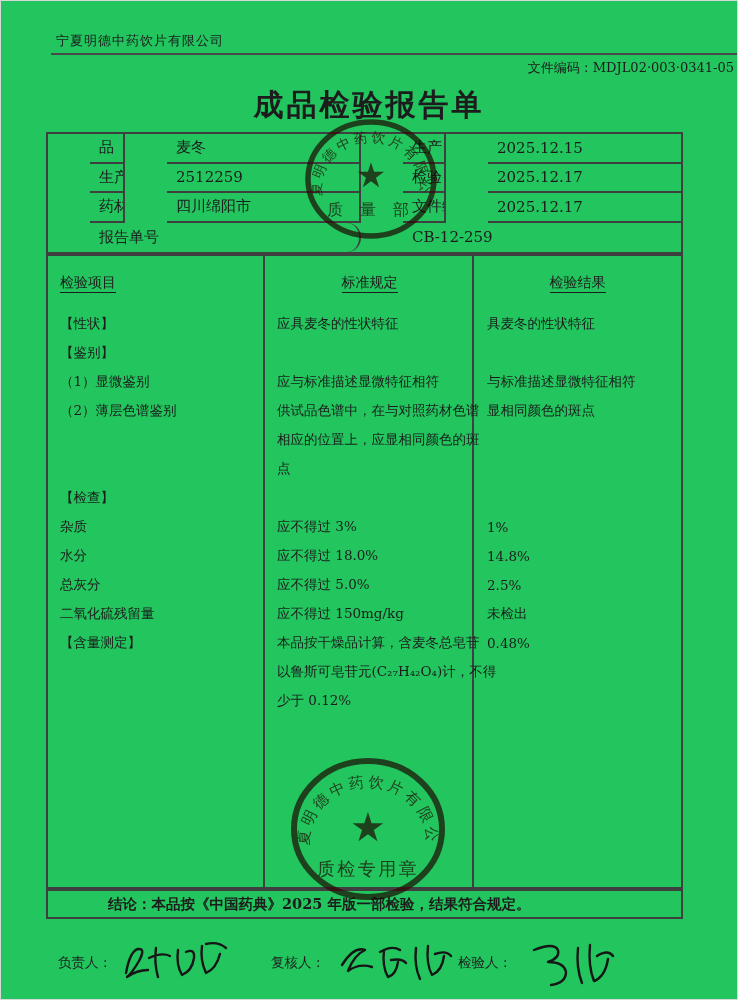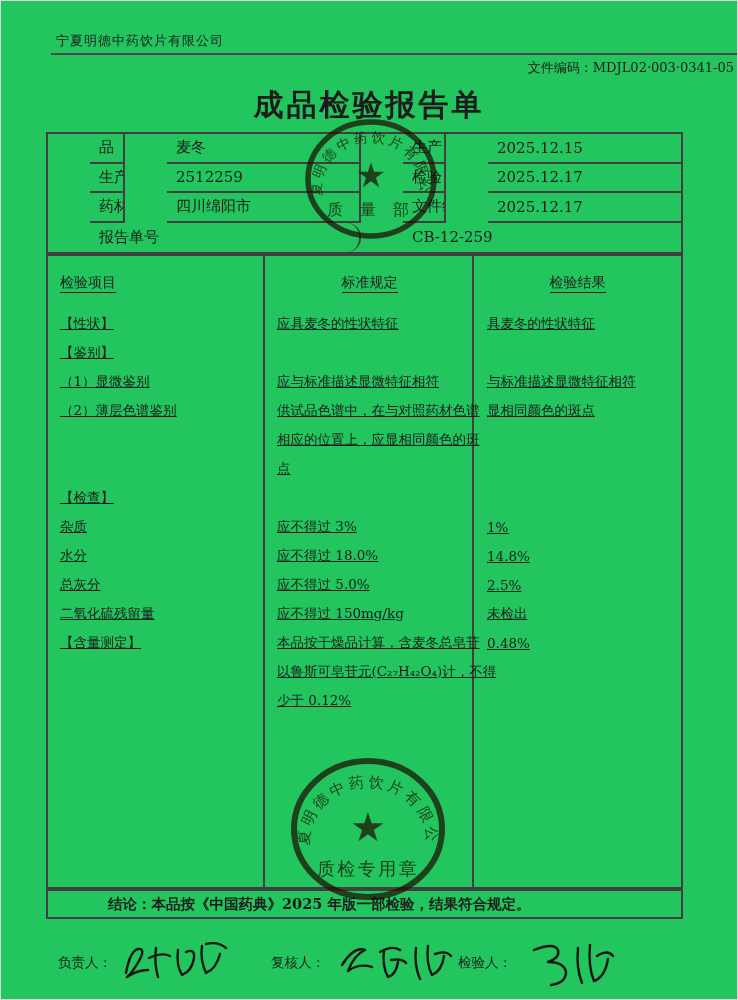--- a/index.html
+++ b/index.html
@@ -38,21 +38,21 @@
     border:2px solid var(--bc);box-sizing:border-box;font-size:14px;
   }
   .vline{position:absolute;top:0;bottom:0;width:2px;background:var(--bc);}
   .vline.v1{left:215px;}
   .vline.v2{left:424px;}
   .mt-header{display:grid;grid-template-columns:217px 209px 207px;padding-top:18px;}
   .mth{text-align:center;}
   .mth span{border-bottom:1.5px solid var(--ink);padding-bottom:2px;}
   .mth.first{text-align:left;padding-left:12px;}
   .body-rows{position:absolute;left:0;top:53px;right:0;}
-  .brow{display:grid;grid-template-columns:217px 209px 207px;height:29px;align-items:center;text-decoration:underline;}
+  .brow{display:grid;grid-template-columns:217px 209px 207px;height:29px;align-items:center;}
   .bcell{padding-left:12px;white-space:nowrap;overflow:visible;font-size:13.5px;}
   .bcell.c2{padding-left:13px;}
   
   .conclusion{
     position:absolute;left:45px;top:888px;width:637px;height:30px;
     border:2px solid var(--bc);box-sizing:border-box;display:flex;align-items:center;
     padding-left:60px;font-weight:bold;font-size:14.5px;
   }
   
   .stamp{position:absolute;opacity:.86;mix-blend-mode:multiply;z-index:5;pointer-events:none;}

